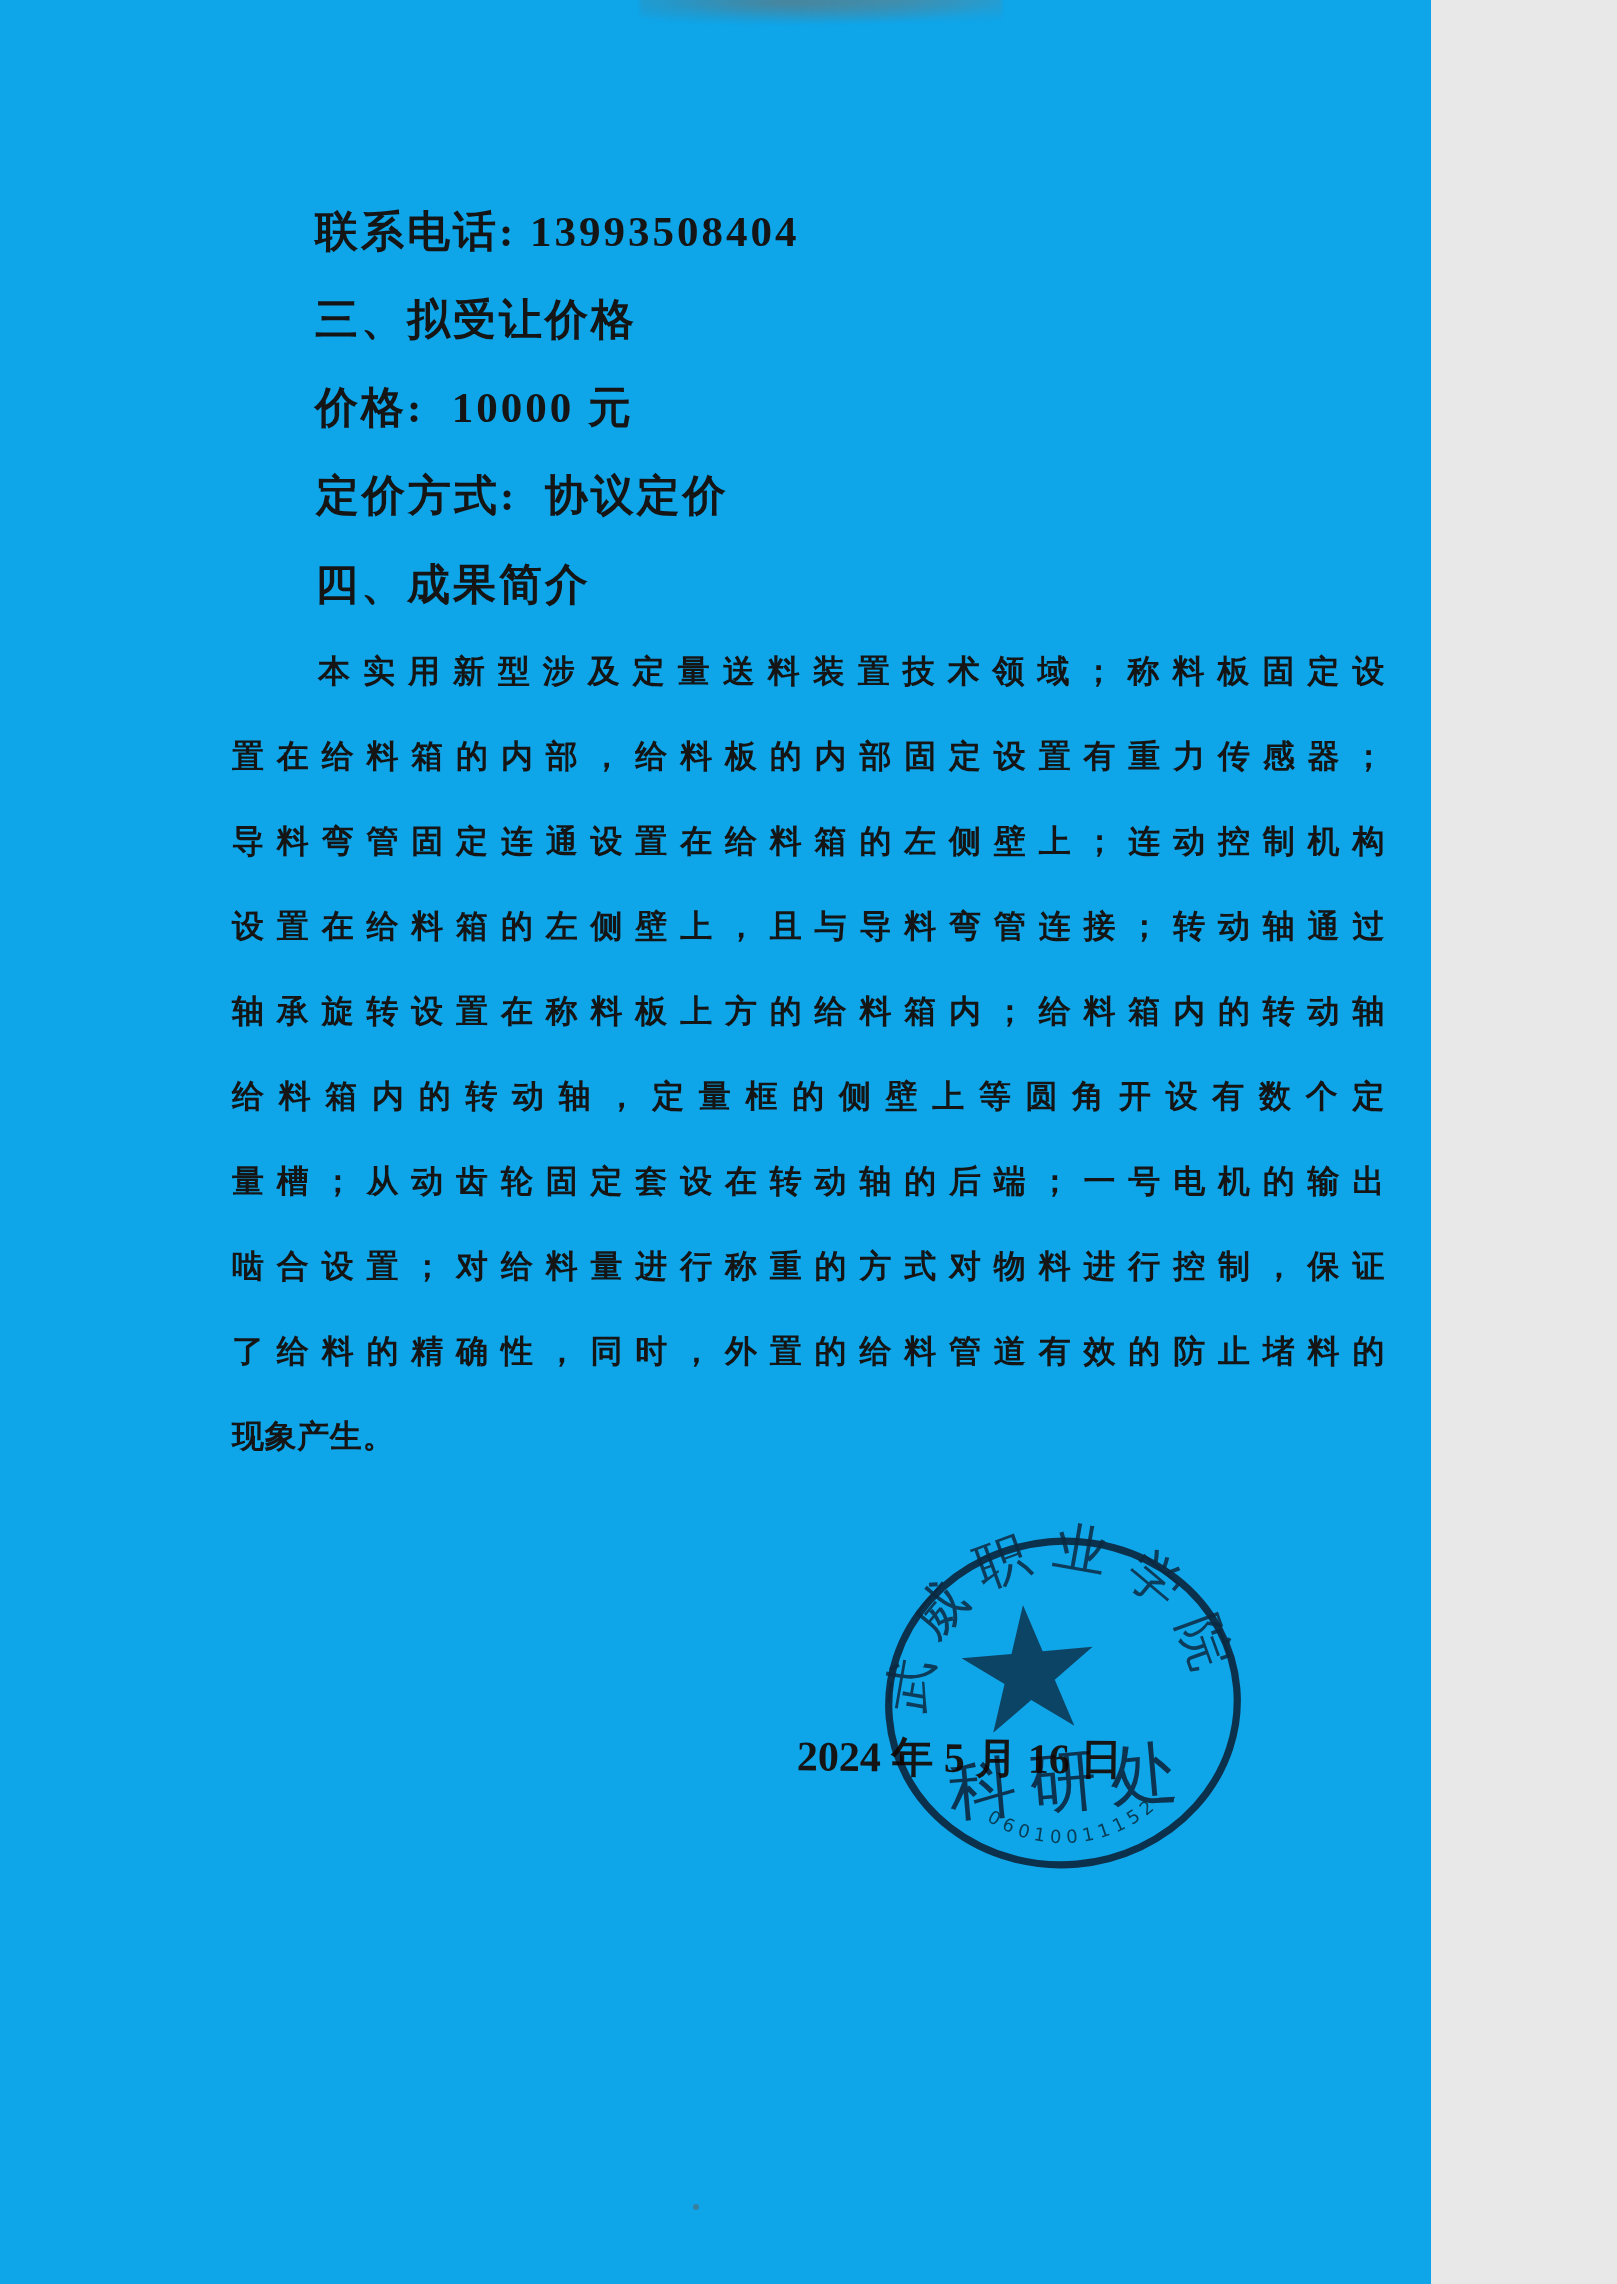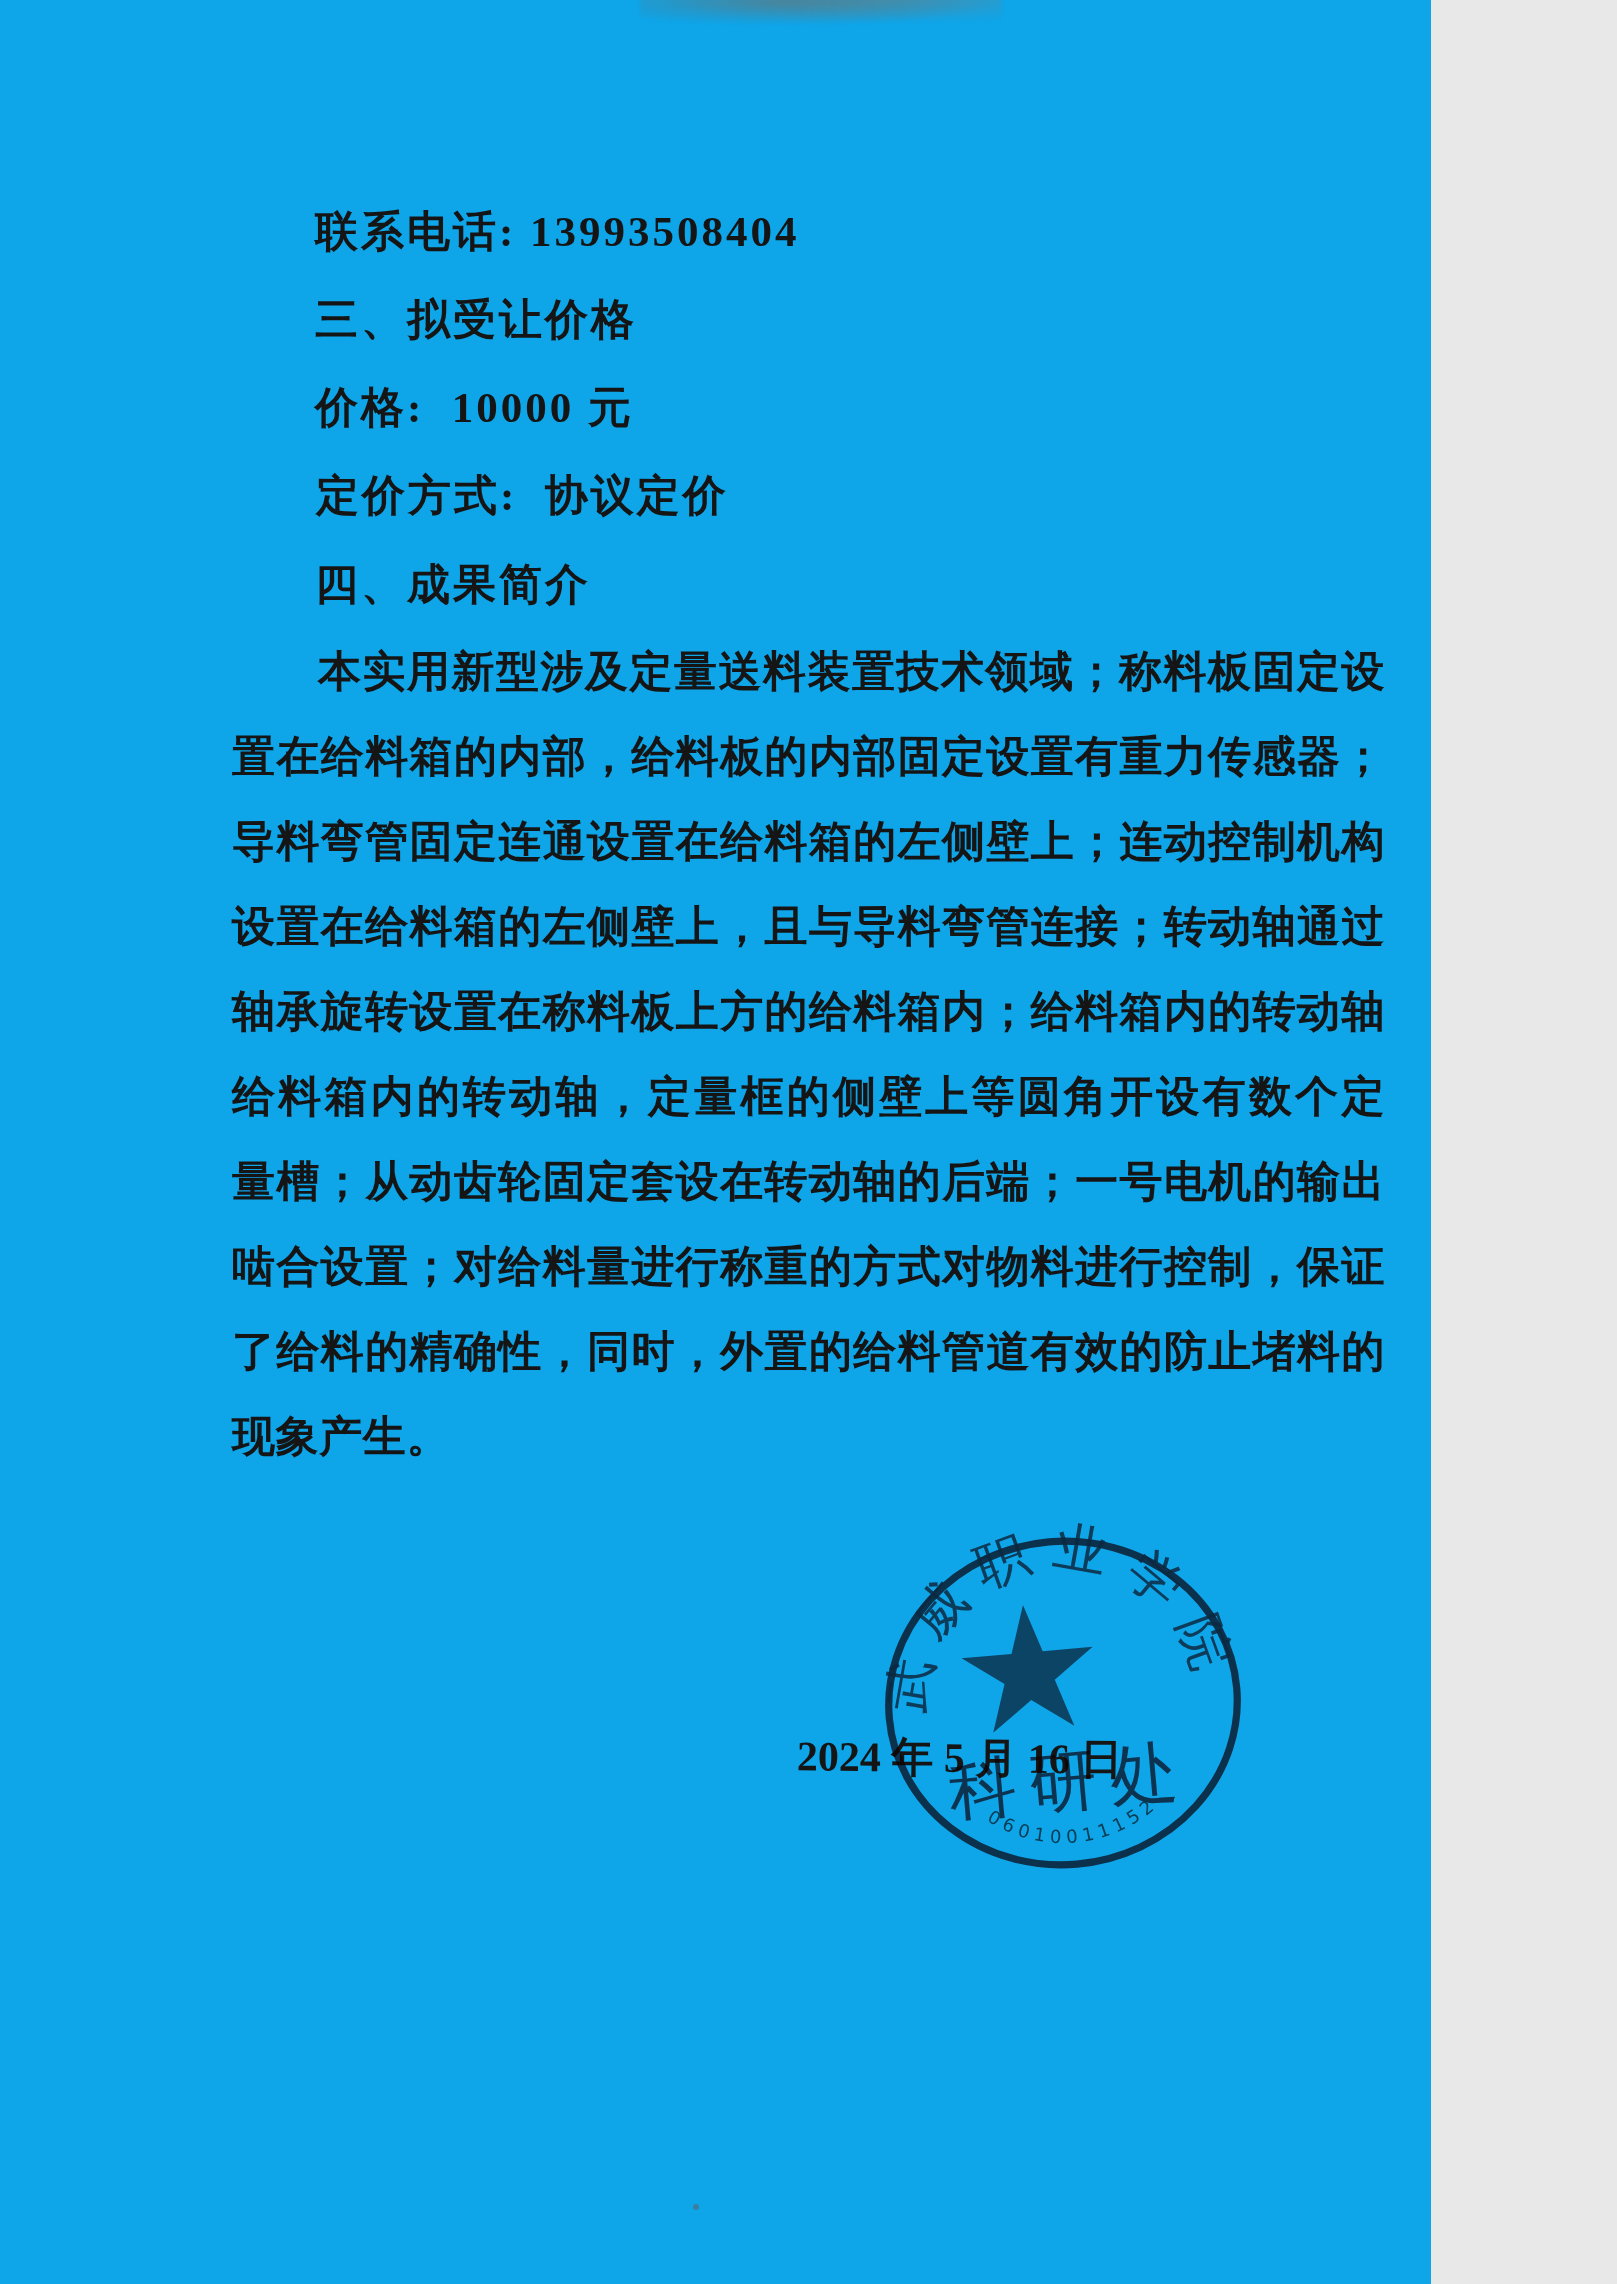--- a/index.html
+++ b/index.html
@@ -19,21 +19,21 @@
     white-space:pre;
     font-weight:600;
   }
   .para{
     position:absolute;
     left:232px;top:629px;width:1153px;
   }
   .pline{
     height:85px;
     line-height:85px;
-    font-size:43px;
+    font-size:32px;
     font-weight:600;
     text-align:justify;
     text-align-last:justify;
     letter-spacing:0.6px;
   }
   .pline.first{ text-indent:86px; }
   .pline.last{ text-align-last:left; }
   .sign-line{
     position:absolute;
     left:756px;top:1650px;

